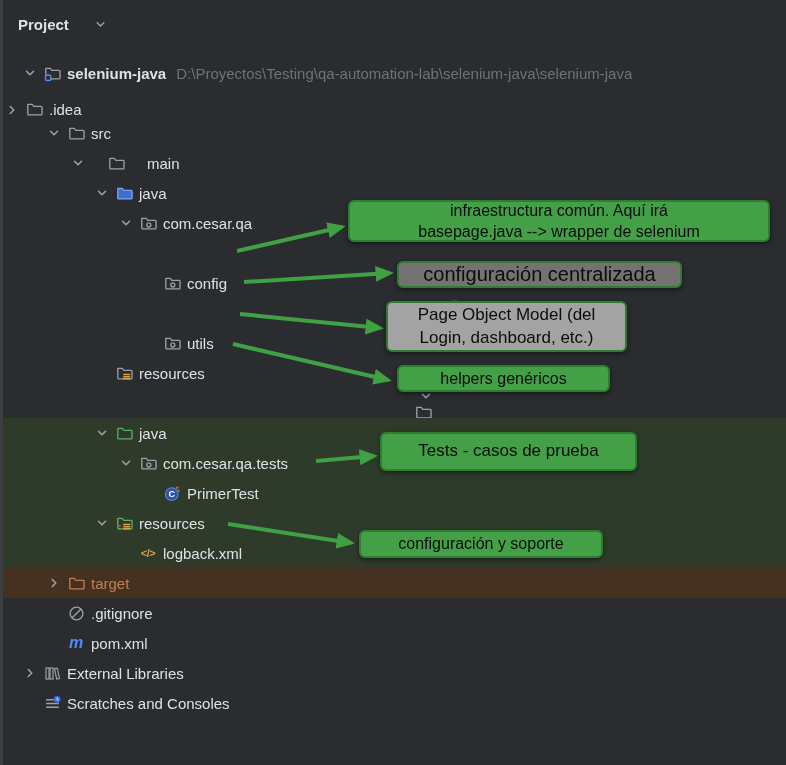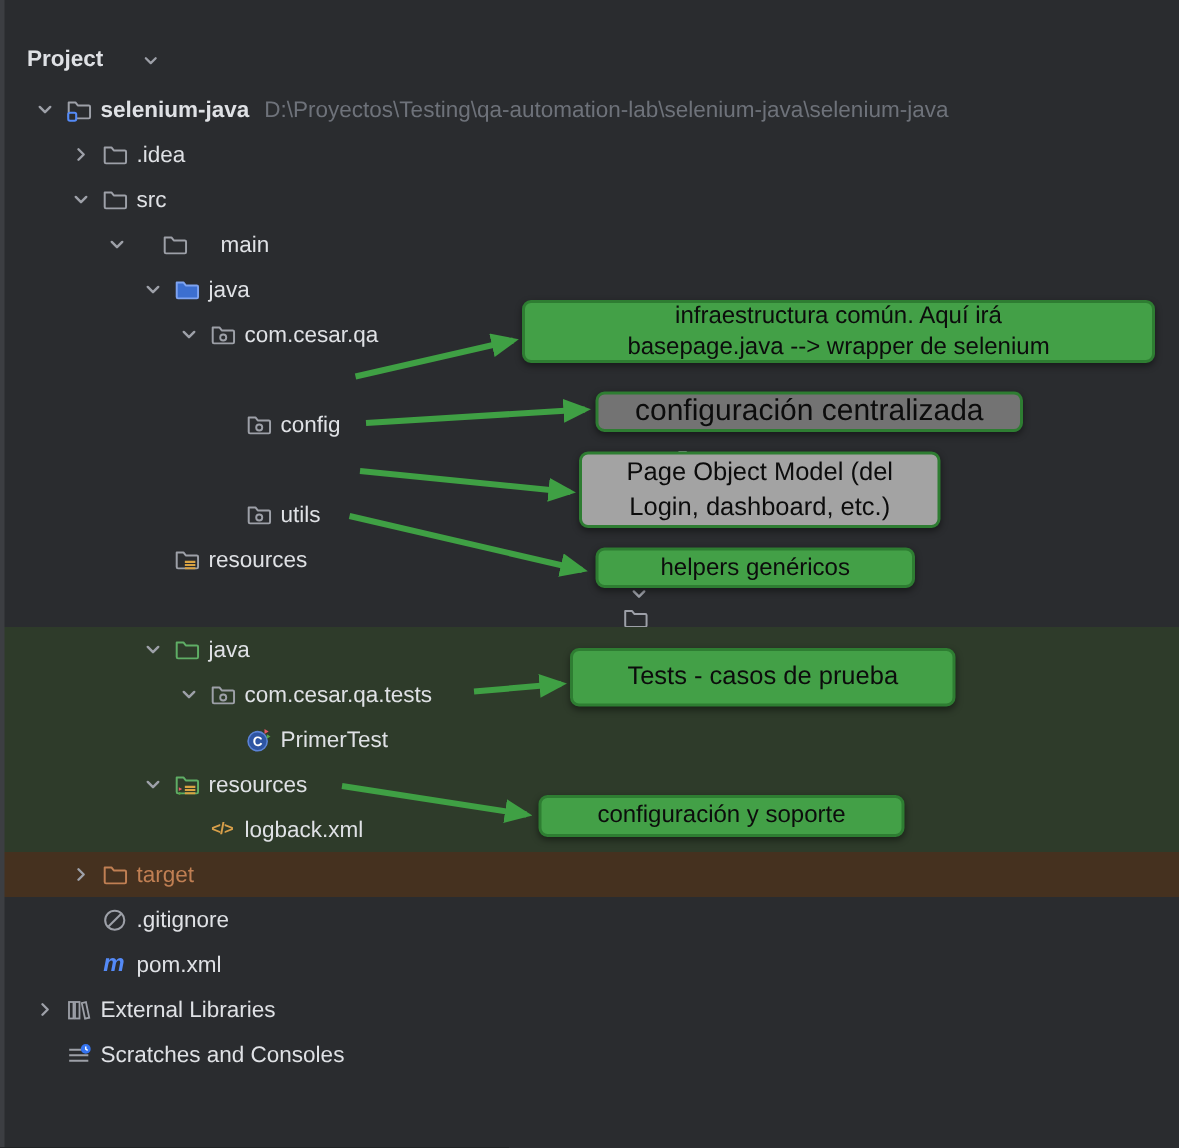--- a/index.html
+++ b/index.html
@@ -1,19 +1,19 @@
 <!DOCTYPE html>
 <html><head>
 <meta charset="utf-8">
 <style>
   html,body{margin:0;padding:0;background:#1b1d1f;}
   *{box-sizing:border-box;font-family:"Liberation Sans",sans-serif;}
   .panel{position:relative;width:786px;height:765px;background:#2a2c2f;overflow:hidden;}
   .panel::before{content:"";position:absolute;left:0;top:0;width:3px;height:100%;background:#3c3e42;z-index:9;}
-  .header{position:absolute;top:0;left:0;right:0;height:48px;display:flex;align-items:flex-end;padding-left:18px;gap:24px;}
+  .header{position:absolute;top:0;left:0;right:0;height:48px;display:flex;align-items:center;padding-left:18px;gap:24px;}
   .header .title{font-size:15px;font-weight:700;color:#dfe1e5;}
   .hdr-chev{display:flex;align-items:center;}
   #tree{position:absolute;inset:0;z-index:1;}
   .row{position:absolute;left:0;right:0;height:30px;display:flex;align-items:center;}
   .row.sel{background:#44474b;border-radius:5px;left:4px;right:2px;}
   .row.band-test{background:#2e3b2a;}
   .row.band-target{background:#45311f;}
   .chev{width:24px;min-width:24px;display:flex;align-items:center;justify-content:center;}
   .ticon{width:20px;min-width:20px;display:flex;align-items:center;justify-content:center;margin-right:5px;}
   .lbl{font-size:15px;color:#dfe1e5;white-space:pre;}
@@ -49,21 +49,21 @@
         </span>
         <span class="ticon">
           <svg width="17" height="17" viewBox="0 0 16 16" fill="none">
             <path d="M1.7 3.1h4.2l1.5 1.9h6.9c.5 0 .8.3.8.8v6.5c0 .5-.3.8-.8.8H2.5c-.5 0-.8-.3-.8-.8V3.1z" stroke="#9da0a8" stroke-width="1.25" stroke-linejoin="round" fill="none"></path>
             <rect x="1.4" y="9.6" width="5" height="5" rx="1.1" fill="#2a2c2f" stroke="#548af7" stroke-width="1.3"></rect>
           </svg>
         </span>
         <span class="lbl bold">selenium-java</span>
         <span class="path">D:\Proyectos\Testing\qa-automation-lab\selenium-java\selenium-java</span>
       </div>
-      <div class="row" style="top: 88px; padding-left: 42px;">
+      <div class="row" style="top: 88px;  align-items: flex-end;">
         <span class="chev">
           <svg width="16" height="16" viewBox="0 0 16 16" fill="none" stroke="#9da0a8" stroke-width="1.6" stroke-linecap="round" stroke-linejoin="round">
             <path d="M6.3 4.5L9.8 8l-3.5 3.5"></path>
           </svg>
         </span>
         <span class="ticon">
           <svg width="17" height="17" viewBox="0 0 16 16" fill="none">
             <path d="M1.7 3.1h4.2l1.5 1.9h6.9c.5 0 .8.3.8.8v6.5c0 .5-.3.8-.8.8H2.5c-.5 0-.8-.3-.8-.8V3.1z" stroke="#9da0a8" stroke-width="1.25" stroke-linejoin="round" fill="none"></path>
           </svg>
         </span>

